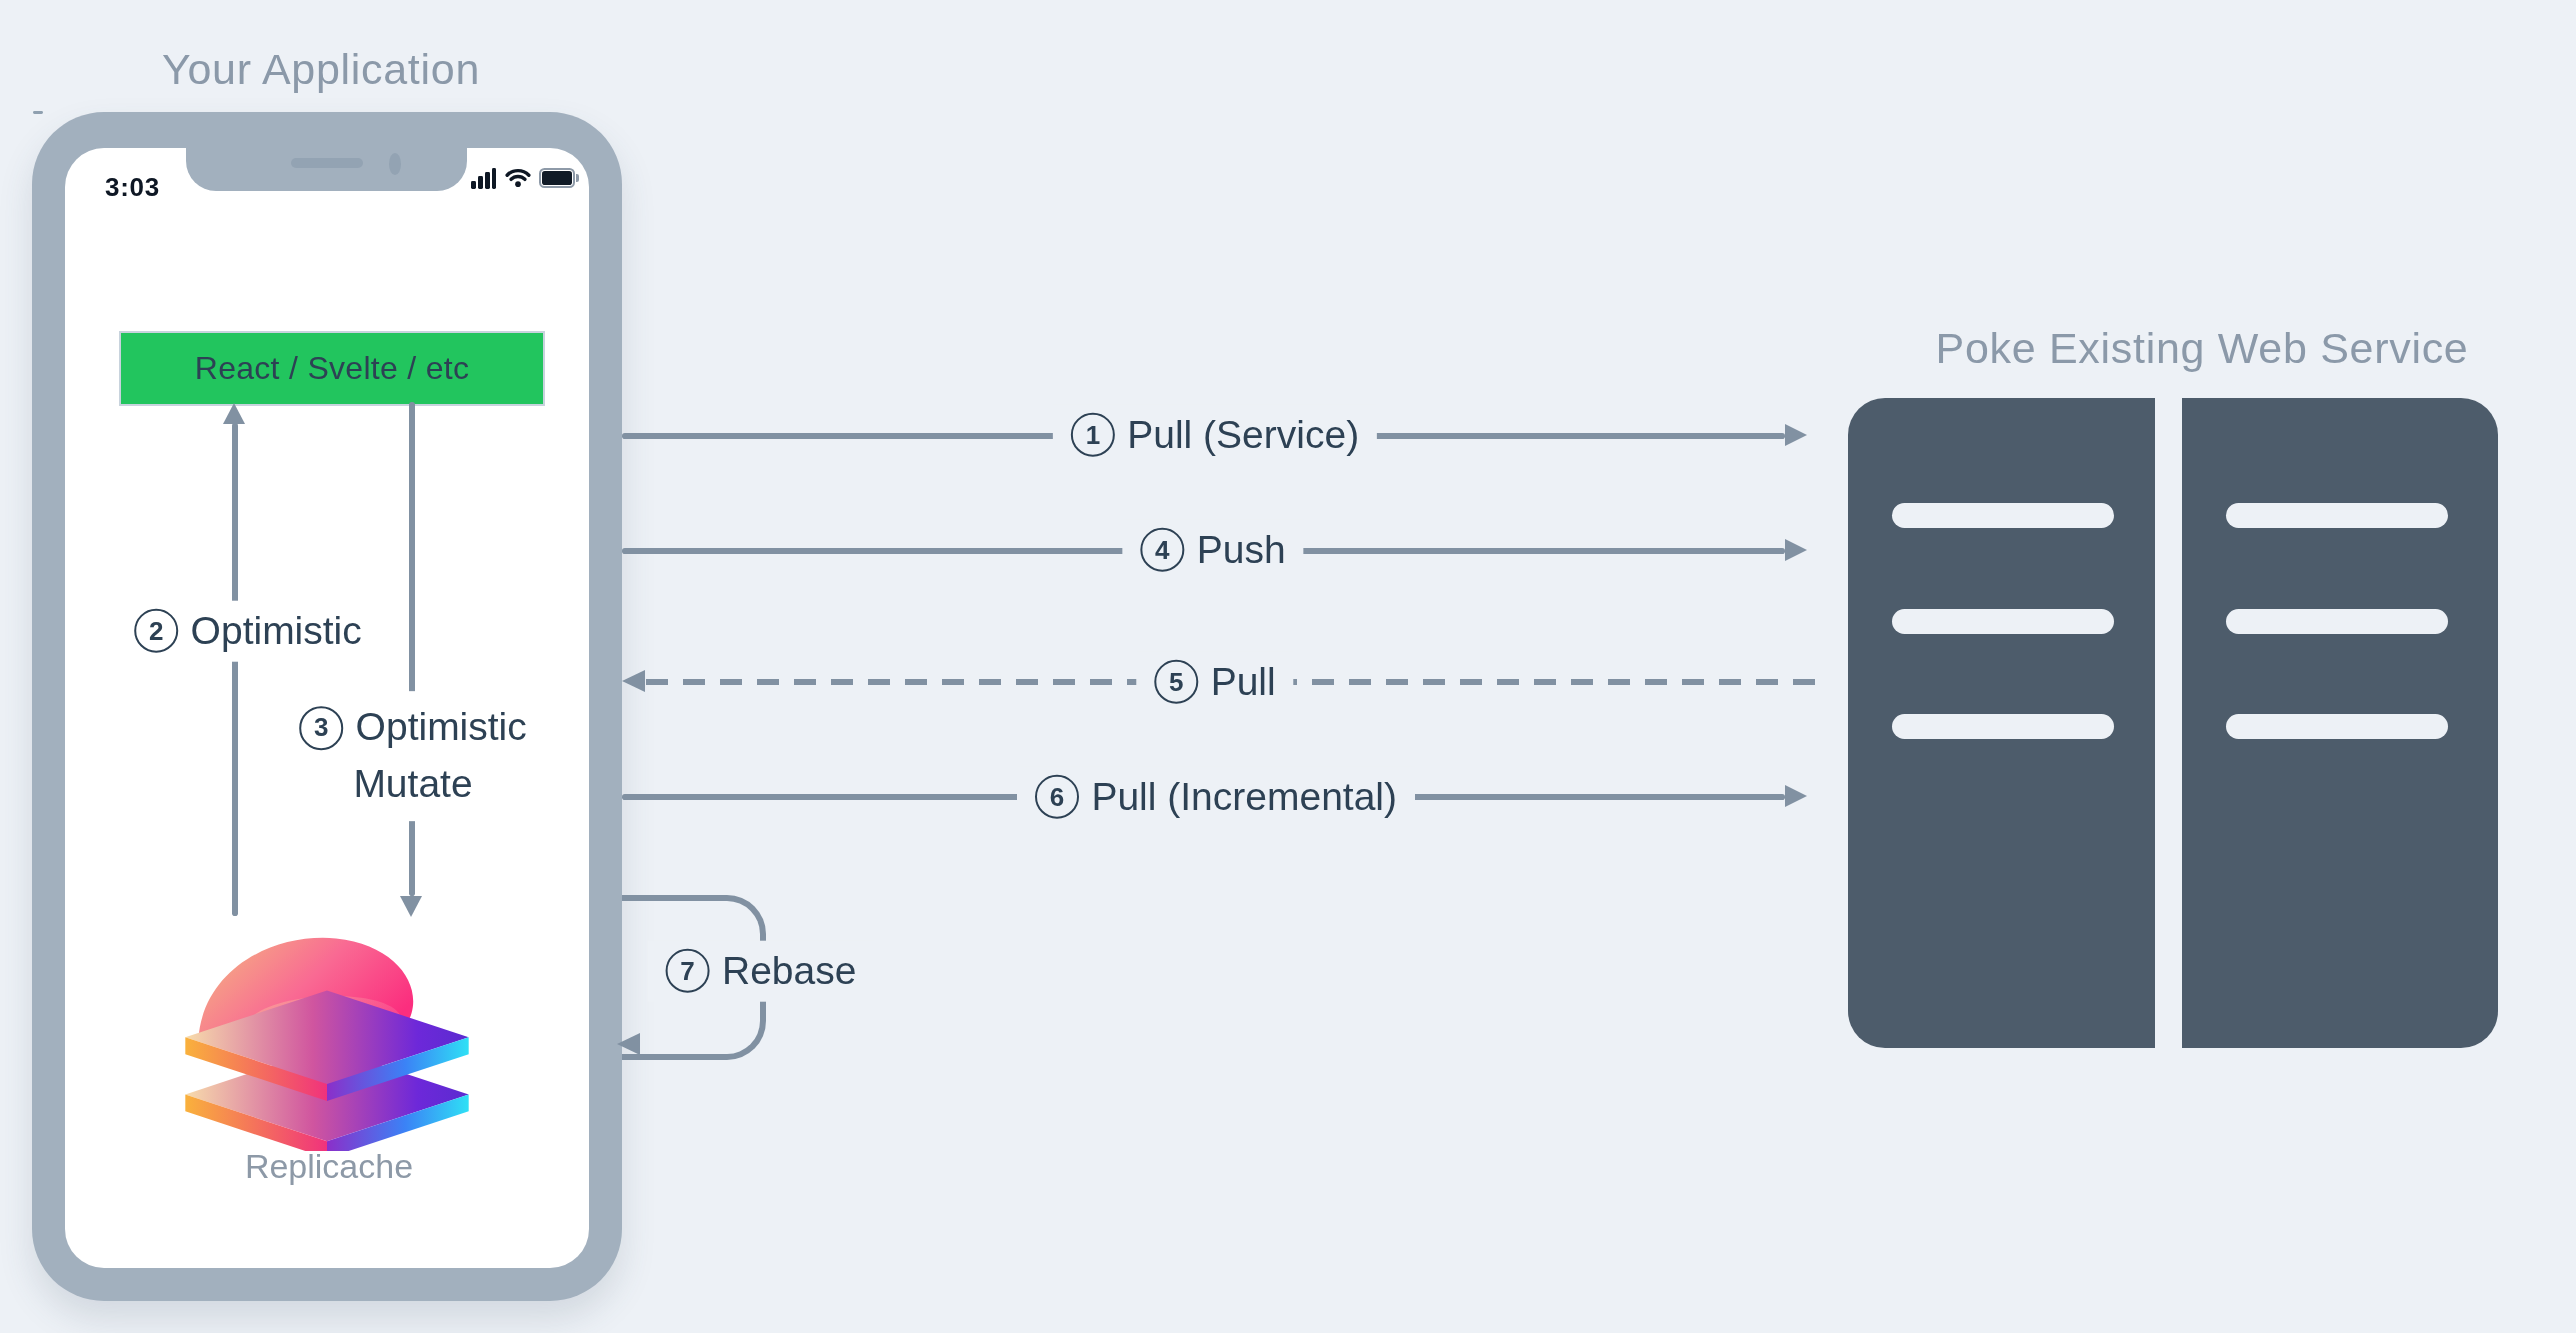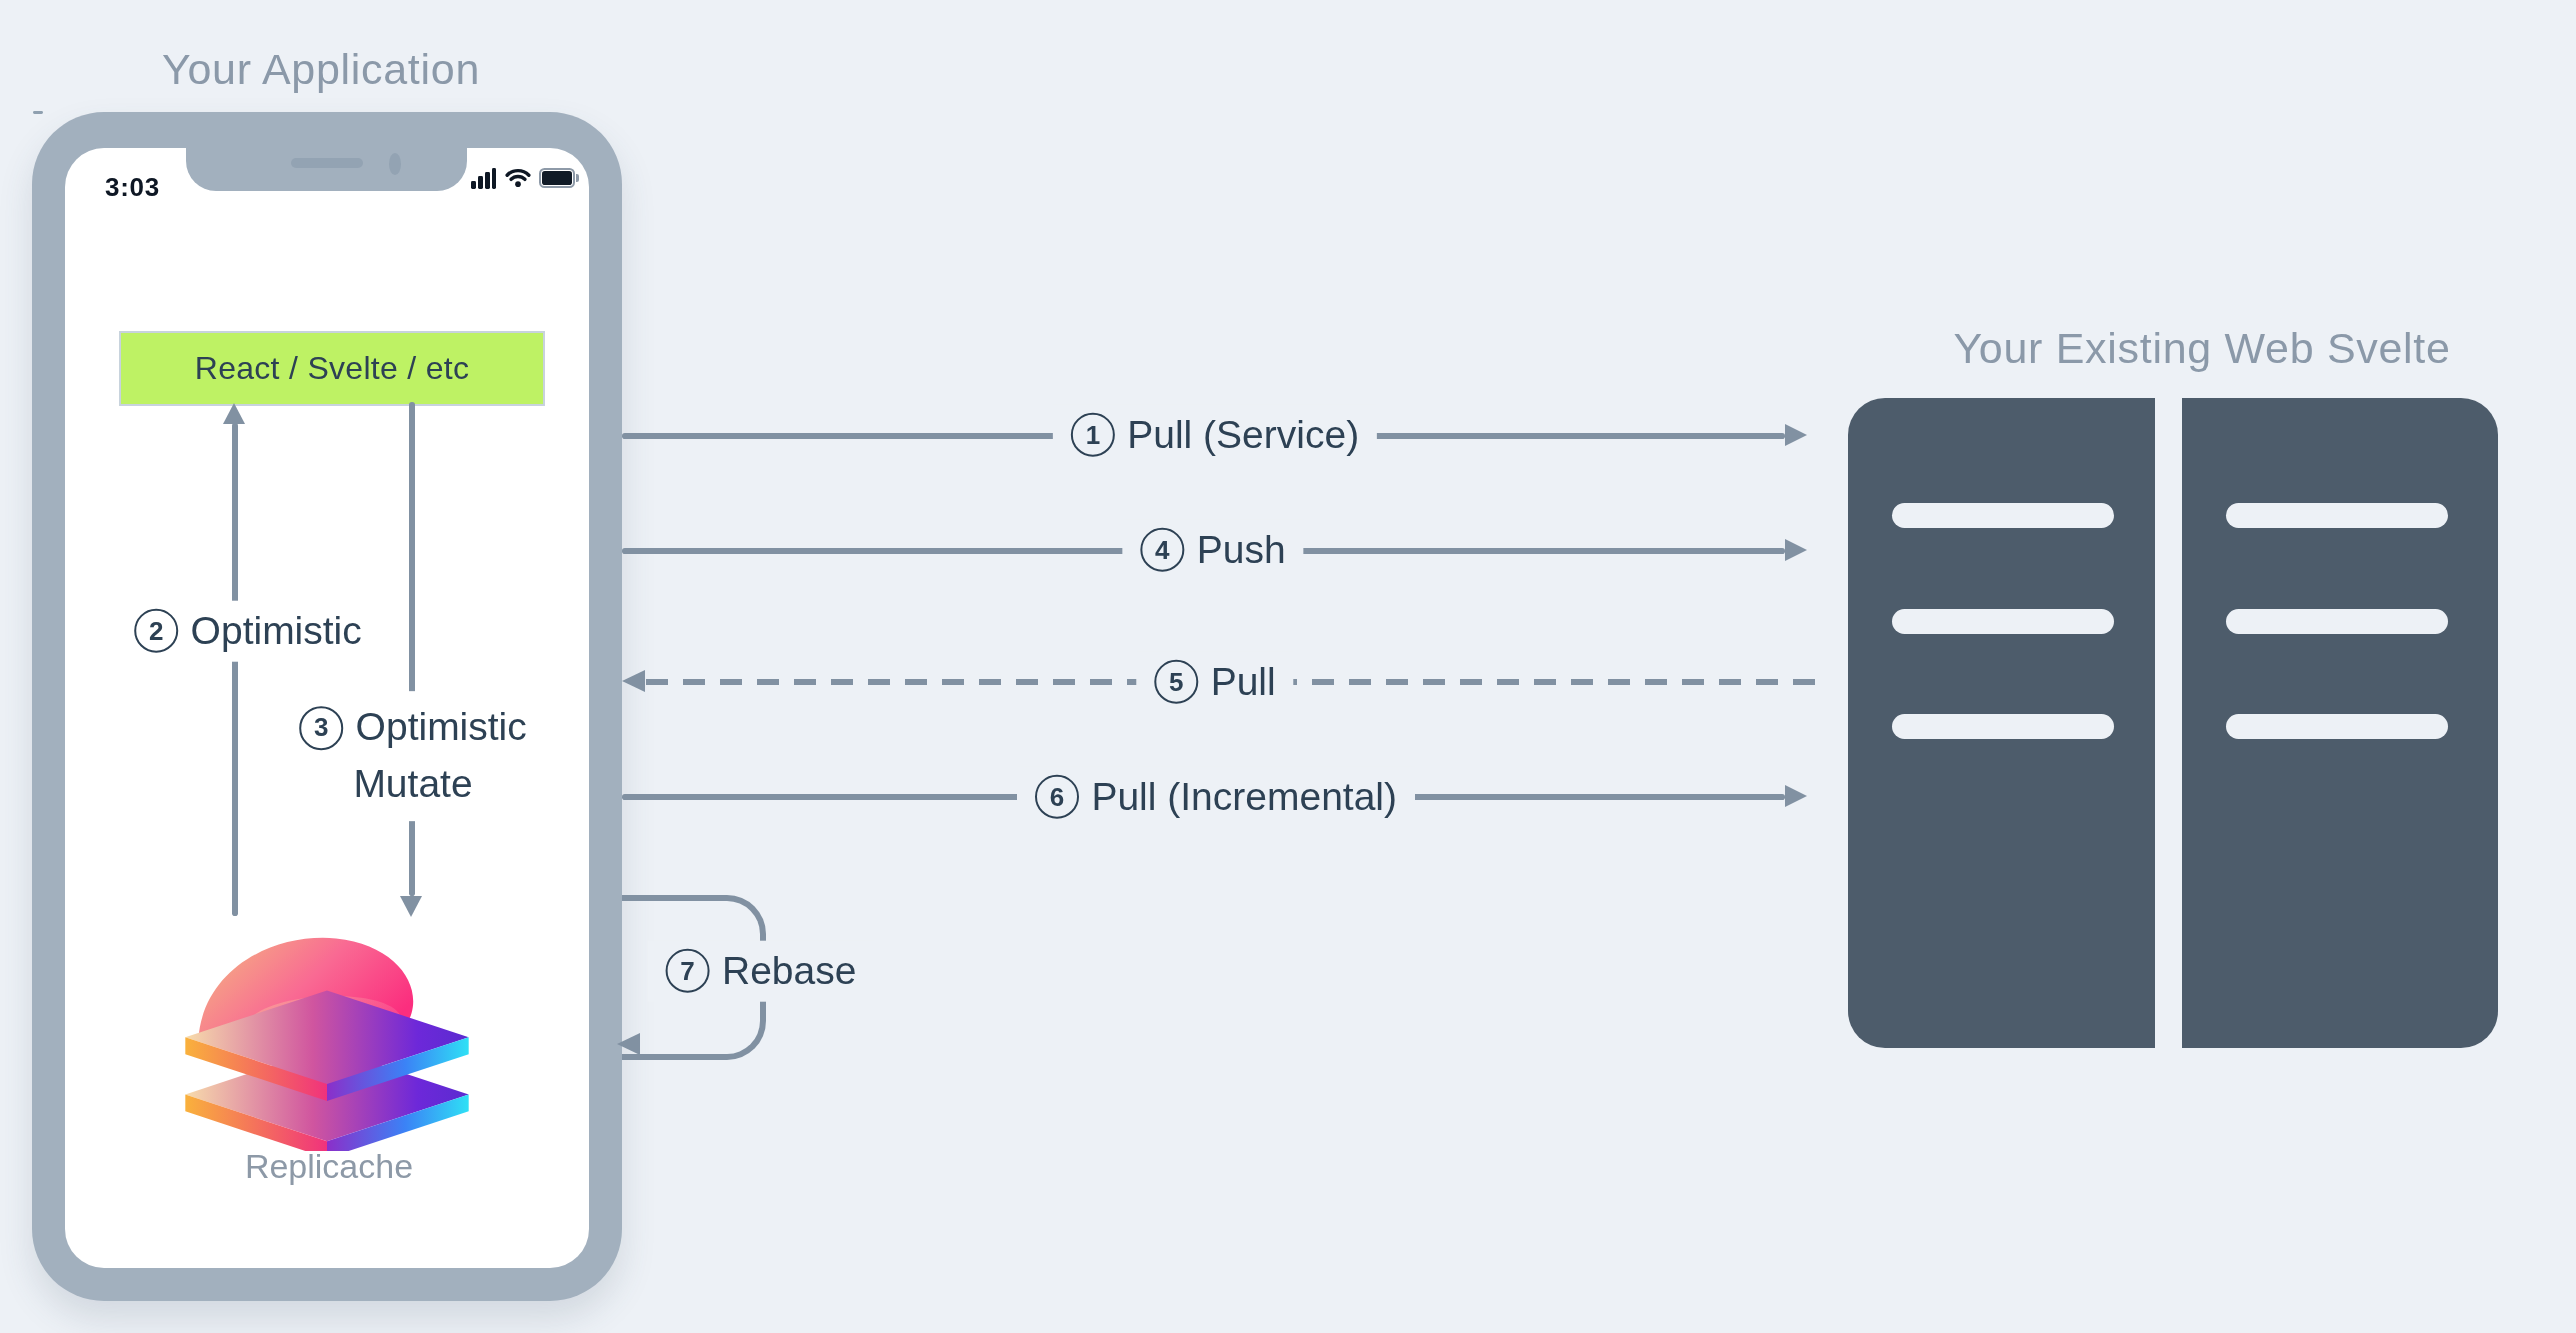--- a/index.html
+++ b/index.html
@@ -22,21 +22,21 @@
   .status-time{font-size:26px;font-weight:700;color:#0e1724;letter-spacing:0.7px;}
   .status-icons{display:flex;align-items:center;gap:8.3px;}
   .sigbars{display:flex;align-items:flex-end;gap:2.1px;height:22px;}
   .sigbars i{display:block;width:4.8px;background:#0e1724;border-radius:1.4px;}
   .battery{width:32px;height:16.5px;border:2.1px solid #8e9aa8;border-radius:5.5px;position:relative;}
   .battery .fill{position:absolute;left:1.4px;top:1.4px;right:1.4px;bottom:1.4px;background:#111b27;border-radius:2.8px;}
   .battery .nub{position:absolute;right:-6.2px;top:4.1px;width:3.4px;height:8.3px;background:#8e9aa8;border-radius:0 2.1px 2.1px 0;}
 
   
   .framework-box{
-    background:#bef264;border:2.1px solid #c8d3dd;
+    background:#22c55e;border:2.1px solid #c8d3dd;
     display:flex;align-items:center;justify-content:center;
     font-size:32px;font-weight:500;color:#2d4154;letter-spacing:0.3px;
   }
 
   
   .vline{width:6.2px;background:#8191a2;border-radius:2.8px;}
   .hline{height:6.2px;background:#8191a2;border-radius:2.8px;}
   .hdash{height:6.2px;background:repeating-linear-gradient(to right,#8191a2 0 22px,transparent 22px 37px);}
   .arr-up{width:0;height:0;border-left:11.7px solid transparent;border-right:11.7px solid transparent;border-bottom:21.4px solid #8191a2;}
   .arr-down{width:0;height:0;border-left:11.7px solid transparent;border-right:11.7px solid transparent;border-top:21.4px solid #8191a2;}
@@ -195,21 +195,21 @@
   <span>Pull (Incremental)</span>
 </div>
 
 <div class="abs loop" style="left:622px;top:895px;width:138px;height:153px;"></div>
 <div class="abs arr-left" style="left:617px;top:1033px;"></div>
 <div class="abs center flow-label" style="left:761px;top:971px;">
   <span class="numcircle">7</span>
   <span>Rebase</span>
 </div>
 
-<div class="abs center muted-title" style="left:2202px;top:348px;">Your Existing Web Svelte</div>
+<div class="abs center muted-title" style="left:2202px;top:348px;">Poke Existing Web Service</div>
 
 <div class="abs rack left" style="left:1848px;top:398px;width:307px;height:650px;">
   <span class="slot" style="top:105px;"></span>
   <span class="slot" style="top:211px;"></span>
   <span class="slot" style="top:316px;"></span>
 </div>
 <div class="abs rack right" style="left:2182px;top:398px;width:316px;height:650px;">
   <span class="slot" style="top:105px;"></span>
   <span class="slot" style="top:211px;"></span>
   <span class="slot" style="top:316px;"></span>

